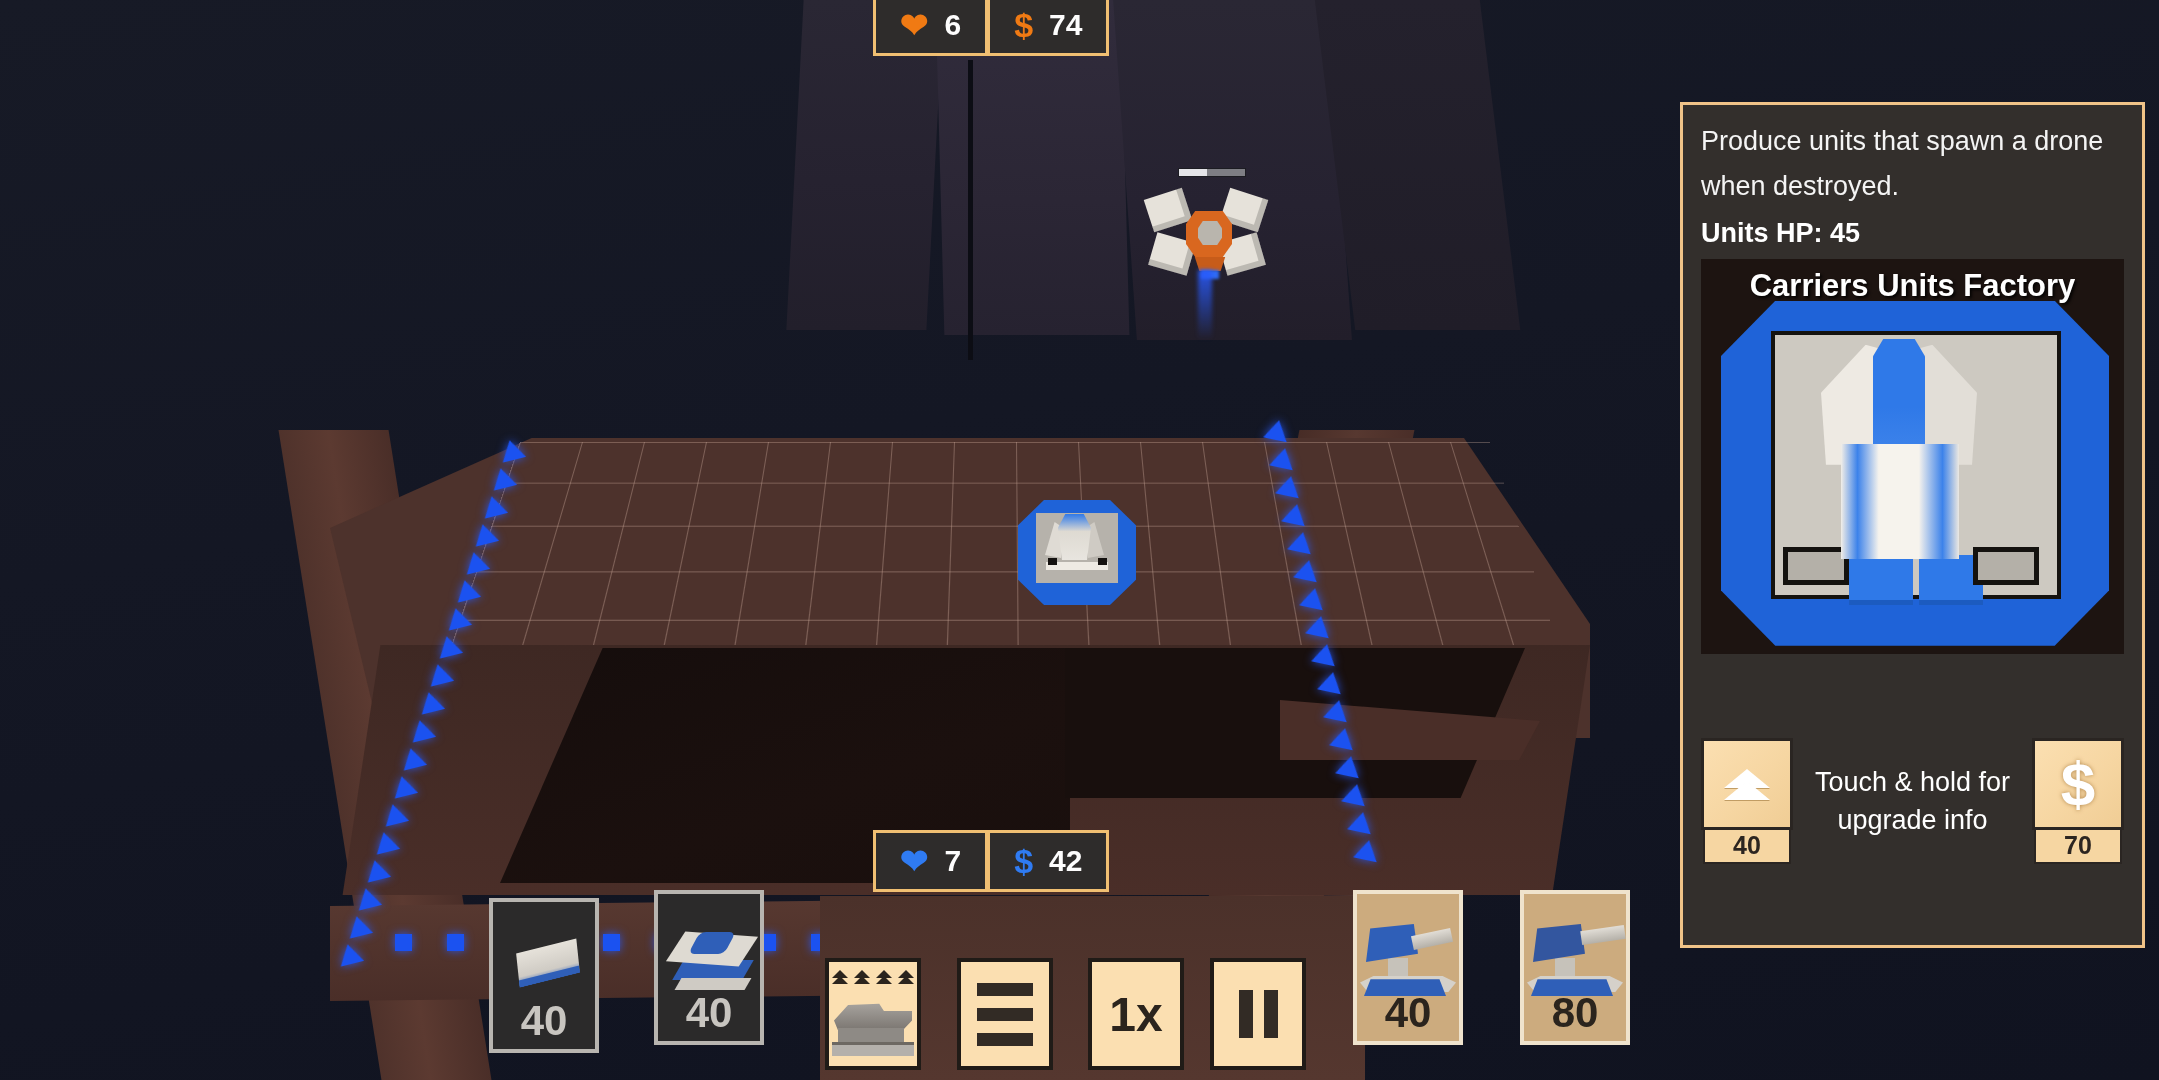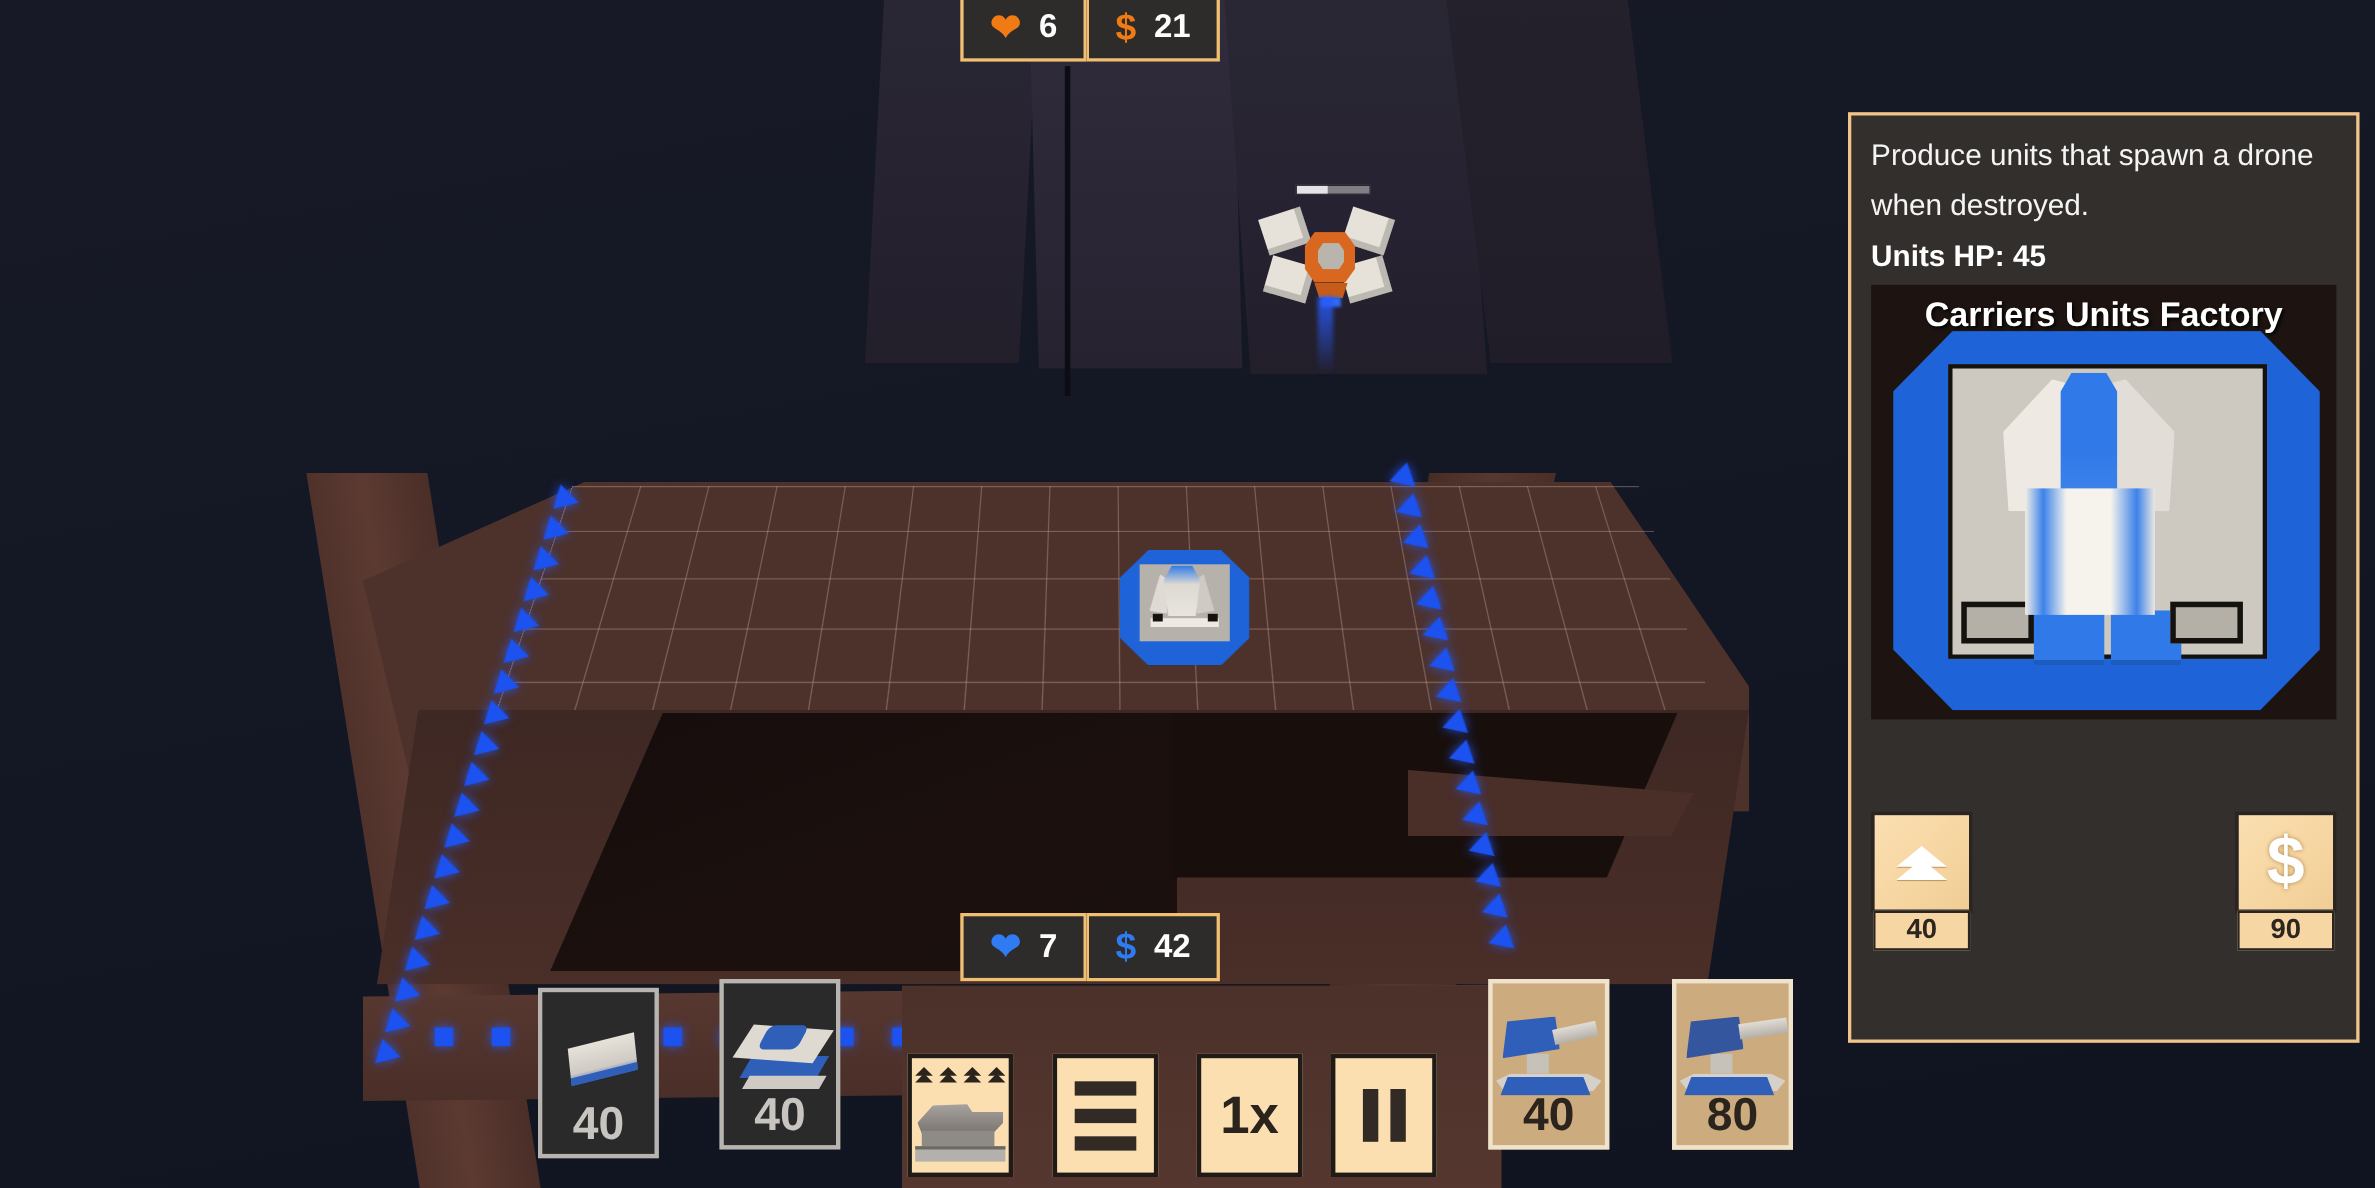--- a/index.html
+++ b/index.html
@@ -512,21 +512,21 @@
     </div>
   </div>
 
   <div class="chip-group" id="hud-top">
     <div class="chip">
       <span class="chip-ico heart-o">❤</span>
       <span>6</span>
     </div>
     <div class="chip">
       <span class="chip-ico dollar-o">$</span>
-      <span>21</span>
+      <span>74</span>
     </div>
   </div>
 
 
   <div class="chip-group" id="hud-bottom">
     <div class="chip">
       <span class="chip-ico heart-b">❤</span>
       <span>7</span>
     </div>
     <div class="chip">
@@ -557,26 +557,27 @@
       <div class="action-btn">
         <div class="action-face">
           <div class="chev-stack">
             <div class="chev"></div>
             <div class="chev"></div>
           </div>
         </div>
         <div class="action-cost">40</div>
       </div>
 
+      <div class="hold-hint">Touch &amp; hold for upgrade info</div>
 
       <div class="action-btn">
         <div class="action-face">
           <span class="dollar-big">$</span>
         </div>
-        <div class="action-cost">90</div>
+        <div class="action-cost">70</div>
       </div>
     </div>
   </div>
 
   <div id="build-strip"></div>
 
   <div class="build-card" style="left:489px; top:898px;">
     <div class="bc-art">
       <div class="unit-a"></div>
     </div>

